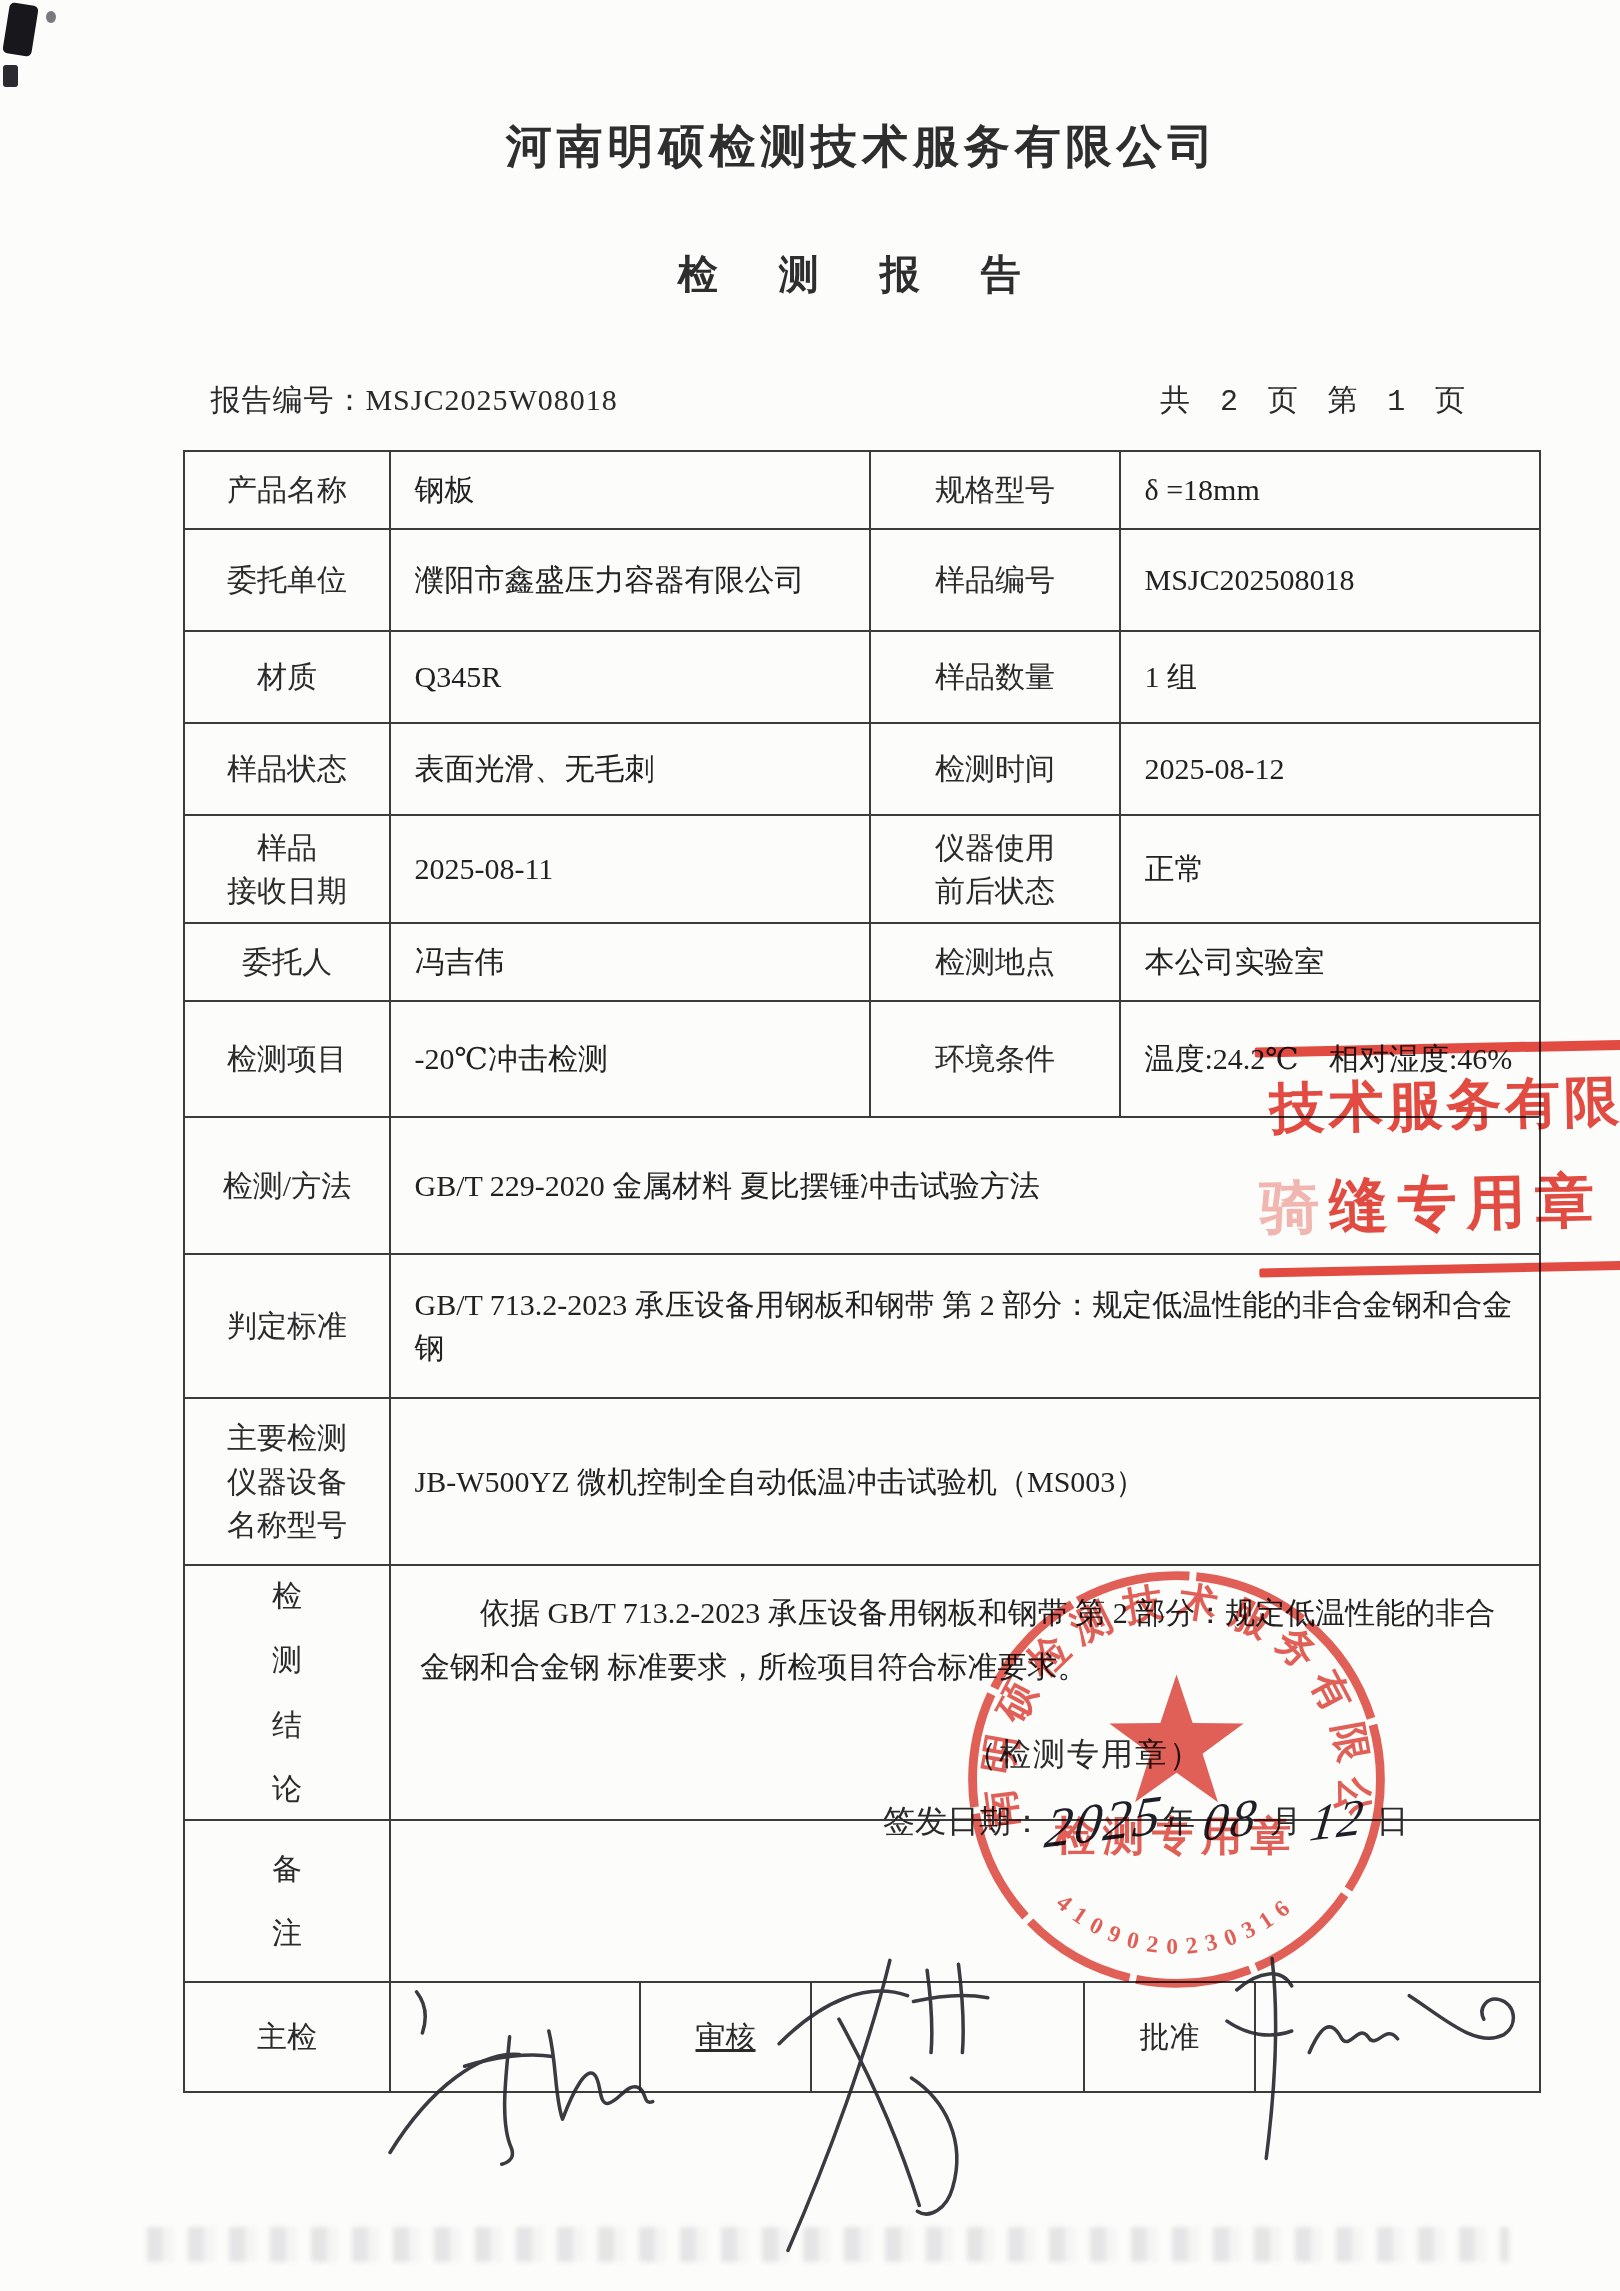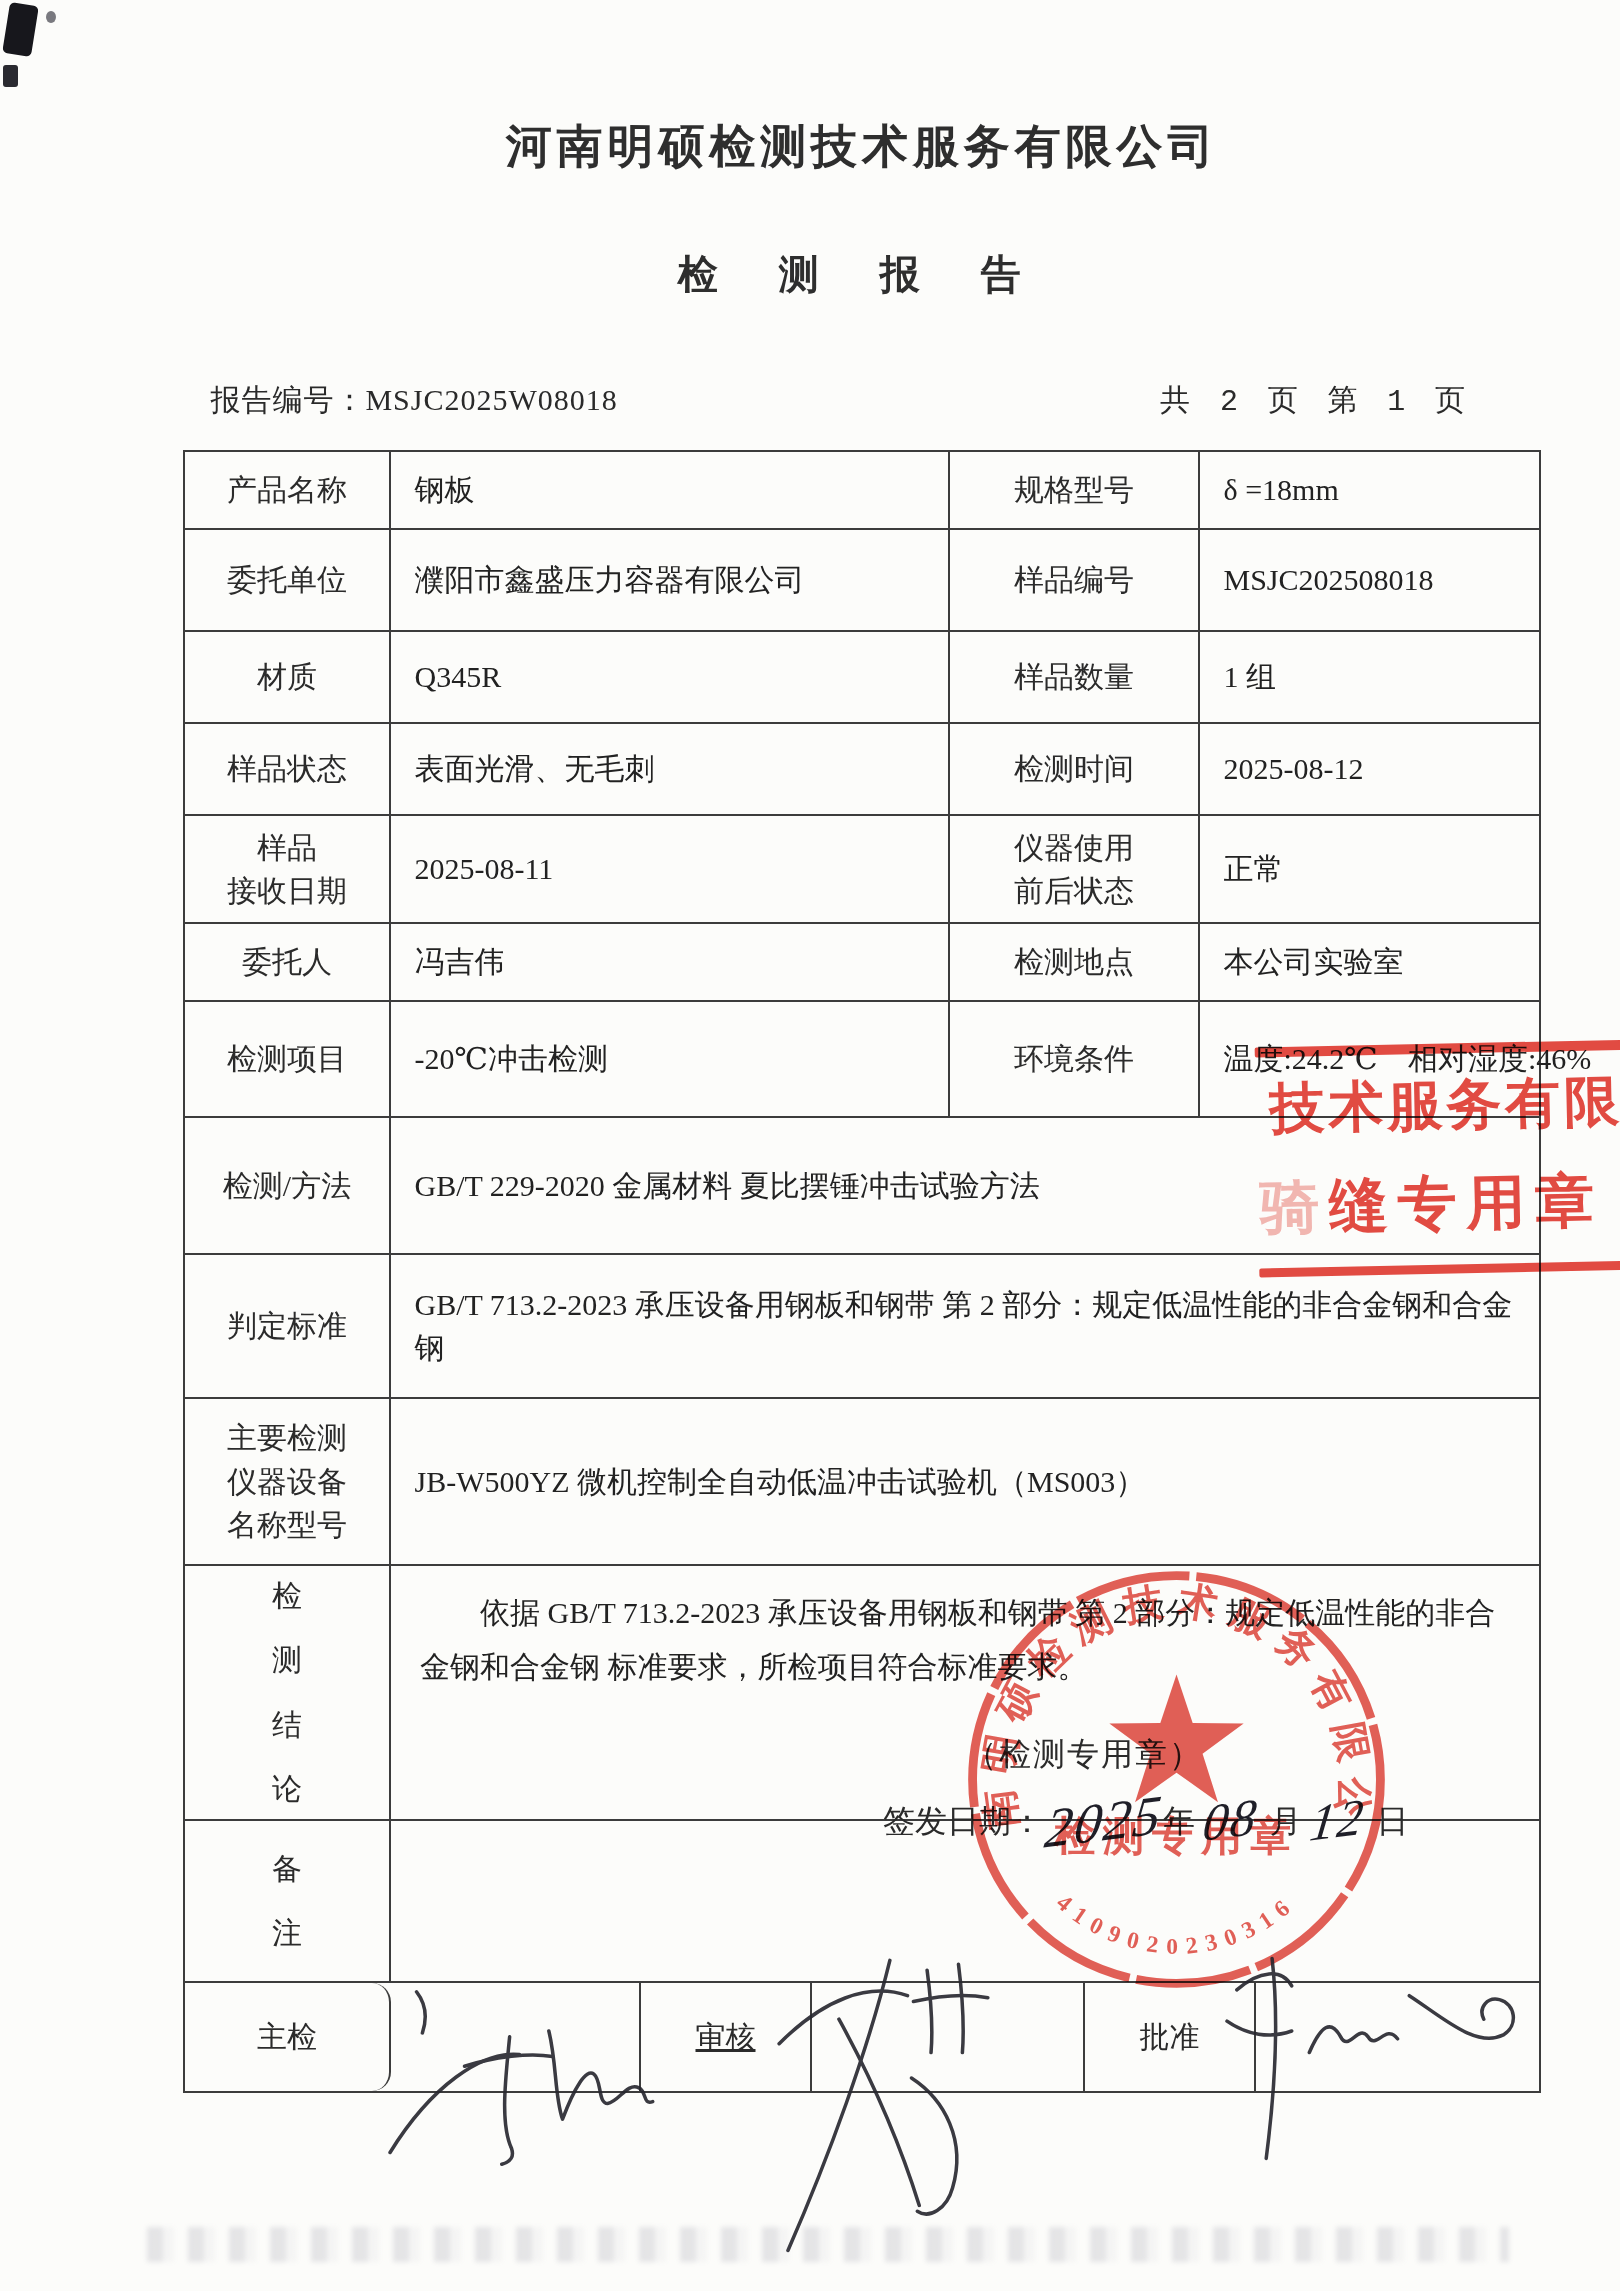--- a/index.html
+++ b/index.html
@@ -24,39 +24,39 @@
     position:absolute;left:183px;top:450px;width:1358px;
     border:2.9px solid #3c3c3c;box-sizing:border-box;background:transparent;
   }
   .tr{display:flex;box-sizing:border-box;border-bottom:2px solid #3c3c3c;}
   .tr:last-child{border-bottom:none;}
   .td{box-sizing:border-box;border-right:2px solid #3c3c3c;display:flex;align-items:center;font-size:30px;line-height:1.45;}
   .td:last-child{border-right:none;}
   .lbl{justify-content:center;text-align:center;white-space:pre-line;color:#2b2b2b;}
   .val{padding-left:23.5px;padding-right:13.7px;white-space:pre-line;color:#222;}
   .c1{width:206px;flex:none;}
-  .c2{width:559px;flex:none;}
+  .c2{width:480px;flex:none;}
   .c3{width:250px;flex:none;}
   .c4{width:449px;flex:none;}
   .wide{width:1147px;flex:none;}
   .vlabel{line-height:2.15;}
   
   .concl-content{position:relative;display:block;padding:0;}
   .concl-text{margin:19.6px 27.4px 0 29px;font-size:30px;line-height:1.8;text-indent:2em;color:#222;}
   .seal-note{position:absolute;left:574px;top:165px;font-size:32px;letter-spacing:2px;color:#2a2a2a;}
   .issue-line{position:absolute;left:492px;top:208px;font-size:32px;color:#2a2a2a;white-space:nowrap;}
   .issue-line .unit{margin:0 5.9px 0 9.8px;}
   .hw{
     display:inline-block;font-size:51px;color:#1f1f28;
     transform:rotate(-7deg) skewX(-14deg);
     font-style:italic;letter-spacing:2px;position:relative;top:4.9px;margin:0 2px;
   }
   .hw.year{font-size:55px;margin-right:-9.8px;top:7.8px;}
   
-  .sg1{width:206px;flex:none;border-radius:19px;}
+  .sg1{width:206px;flex:none;}
   .sg2{width:250px;flex:none;}
   .sg3{width:171px;flex:none;text-decoration:underline;}
   .sg4{width:273px;flex:none;}
   .sg5{width:171px;flex:none;}
   .sg6{width:282px;flex:none;}
   
   .stamp-svg{position:absolute;left:951px;top:1554px;width:451px;height:451px;mix-blend-mode:multiply;opacity:.88;pointer-events:none;}
   
   .edge-stamp{
     position:absolute;left:1257px;top:1043px;width:431px;

